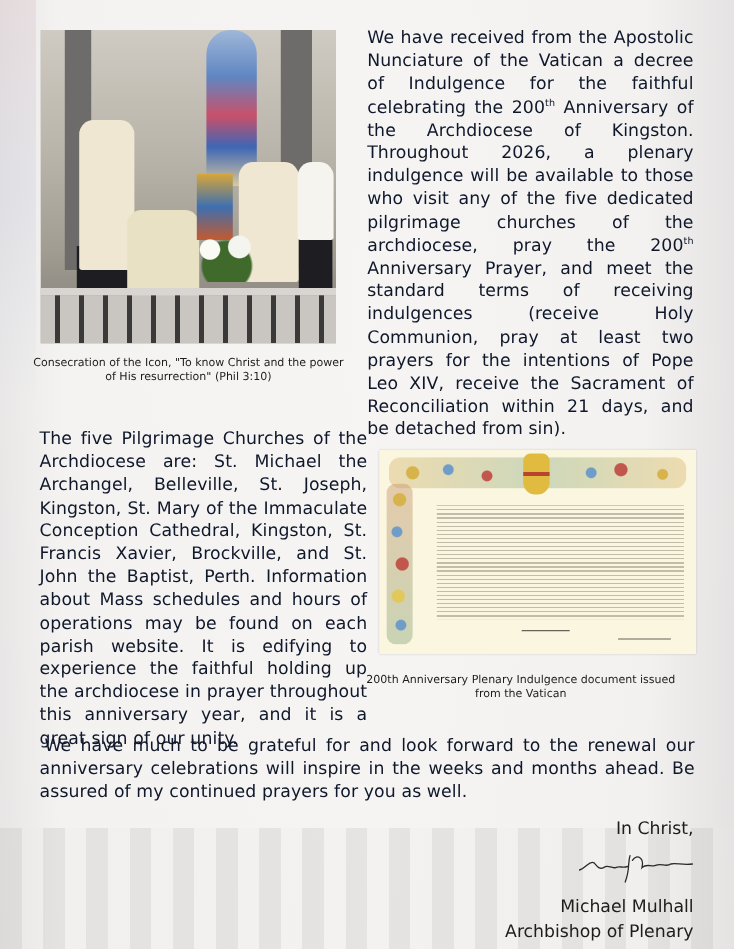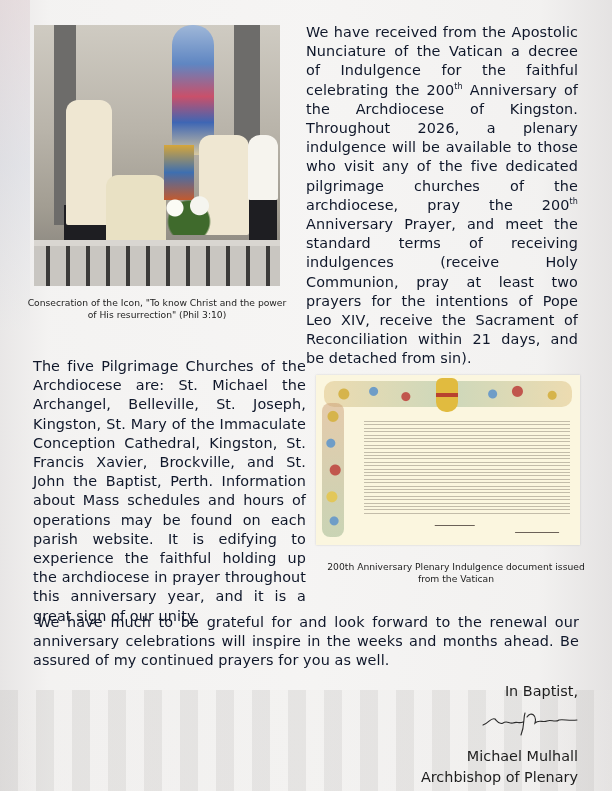--- a/index.html
+++ b/index.html
@@ -43,21 +43,21 @@
     .photo .rail {
       position: absolute; left: 0; right: 0; top: 215px; height: 46px;
       background: repeating-linear-gradient(90deg, #c9c6c1 0 12px, #3b3a39 12px 16px, #c9c6c1 16px 20px);
       border-top: 6px solid #d9d6d1;
     }
     .caption {
       position: absolute; font-size: 9.2px; line-height: 12px; text-align: center; color: #1d1d1d;
       font-family: "DejaVu Sans", sans-serif;
     }
     .cap1 { left: 22px; top: 297px; width: 270px; }
-    .cap2 { left: 326px; top: 561px; width: 260px; }
+    .cap2 { left: 304px; top: 561px; width: 260px; }
 
     .para {
       position: absolute;
       font-size: 14.4px;
       line-height: 19.2px;
       text-align: justify;
       text-align-last: left;
       color: #0f172a;
       letter-spacing: 0.1px;
     }
@@ -150,18 +150,18 @@
   <div class="crest"></div>
   <div class="border-left"></div>
   <div class="text-lines"></div>
   <div class="sig1"></div>
   <div class="sig2"></div>
 </div>
 <div class="caption cap2">200th Anniversary Plenary Indulgence document issued from the Vatican</div>
 
 <div class="para p3">We have much to be grateful for and look forward to the renewal our anniversary celebrations will inspire in the weeks and months ahead. Be assured of my continued prayers for you as well.</div>
 
-<div class="closing greet">In Baptist,</div>
+<div class="closing greet">In Christ,</div>
 <svg class="signature" viewBox="0 0 98 30" aria-label="Michael Mulhall signature">
   <path d="M2 18 C8 16, 10 10, 14 12 C16 14, 18 18, 22 16 C26 13, 28 17, 32 16 C36 14, 38 17, 42 15 M44 6 C42 12, 44 18, 40 28 M46 10 C50 4, 56 8, 54 16 C58 12, 62 16, 66 14 C70 12, 74 16, 78 13 C82 12, 88 14, 96 13" fill="none" stroke="#2b2b2b" stroke-width="1.1" stroke-linecap="round"></path>
 </svg>
 <div class="closing name">Michael Mulhall</div>
 <div class="closing title">Archbishop of Plenary</div>
 
 </body></html>

